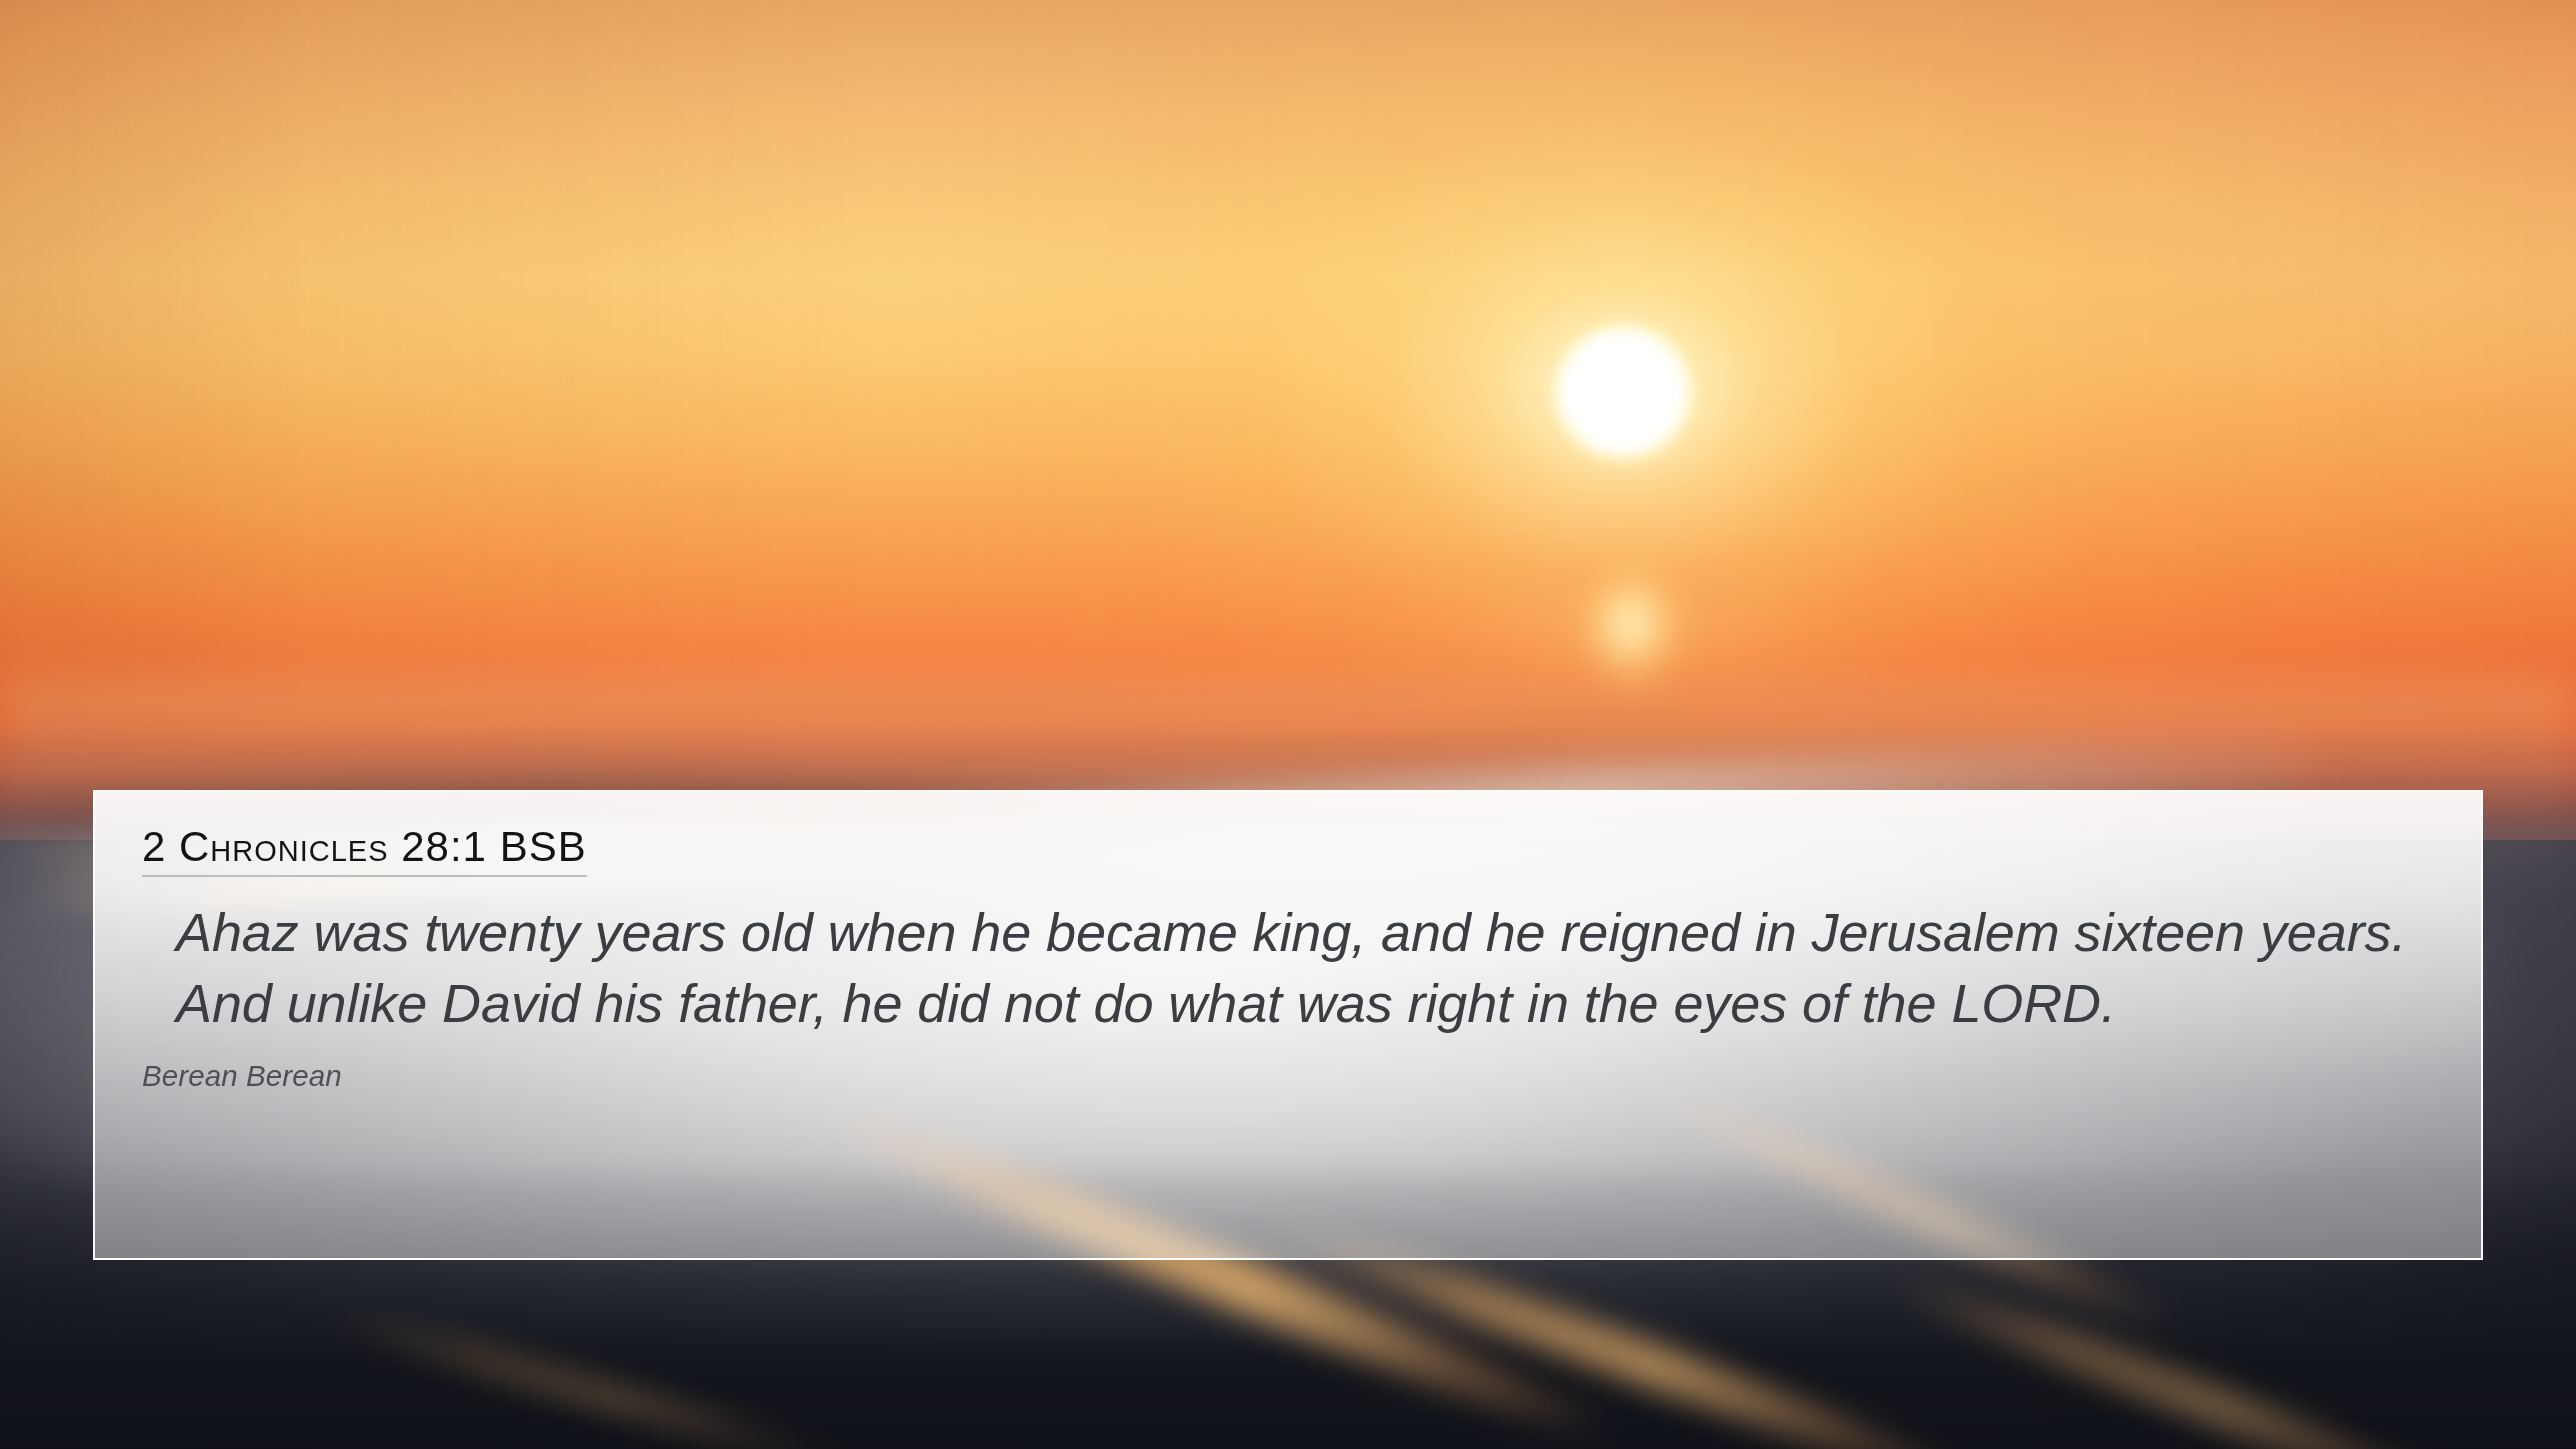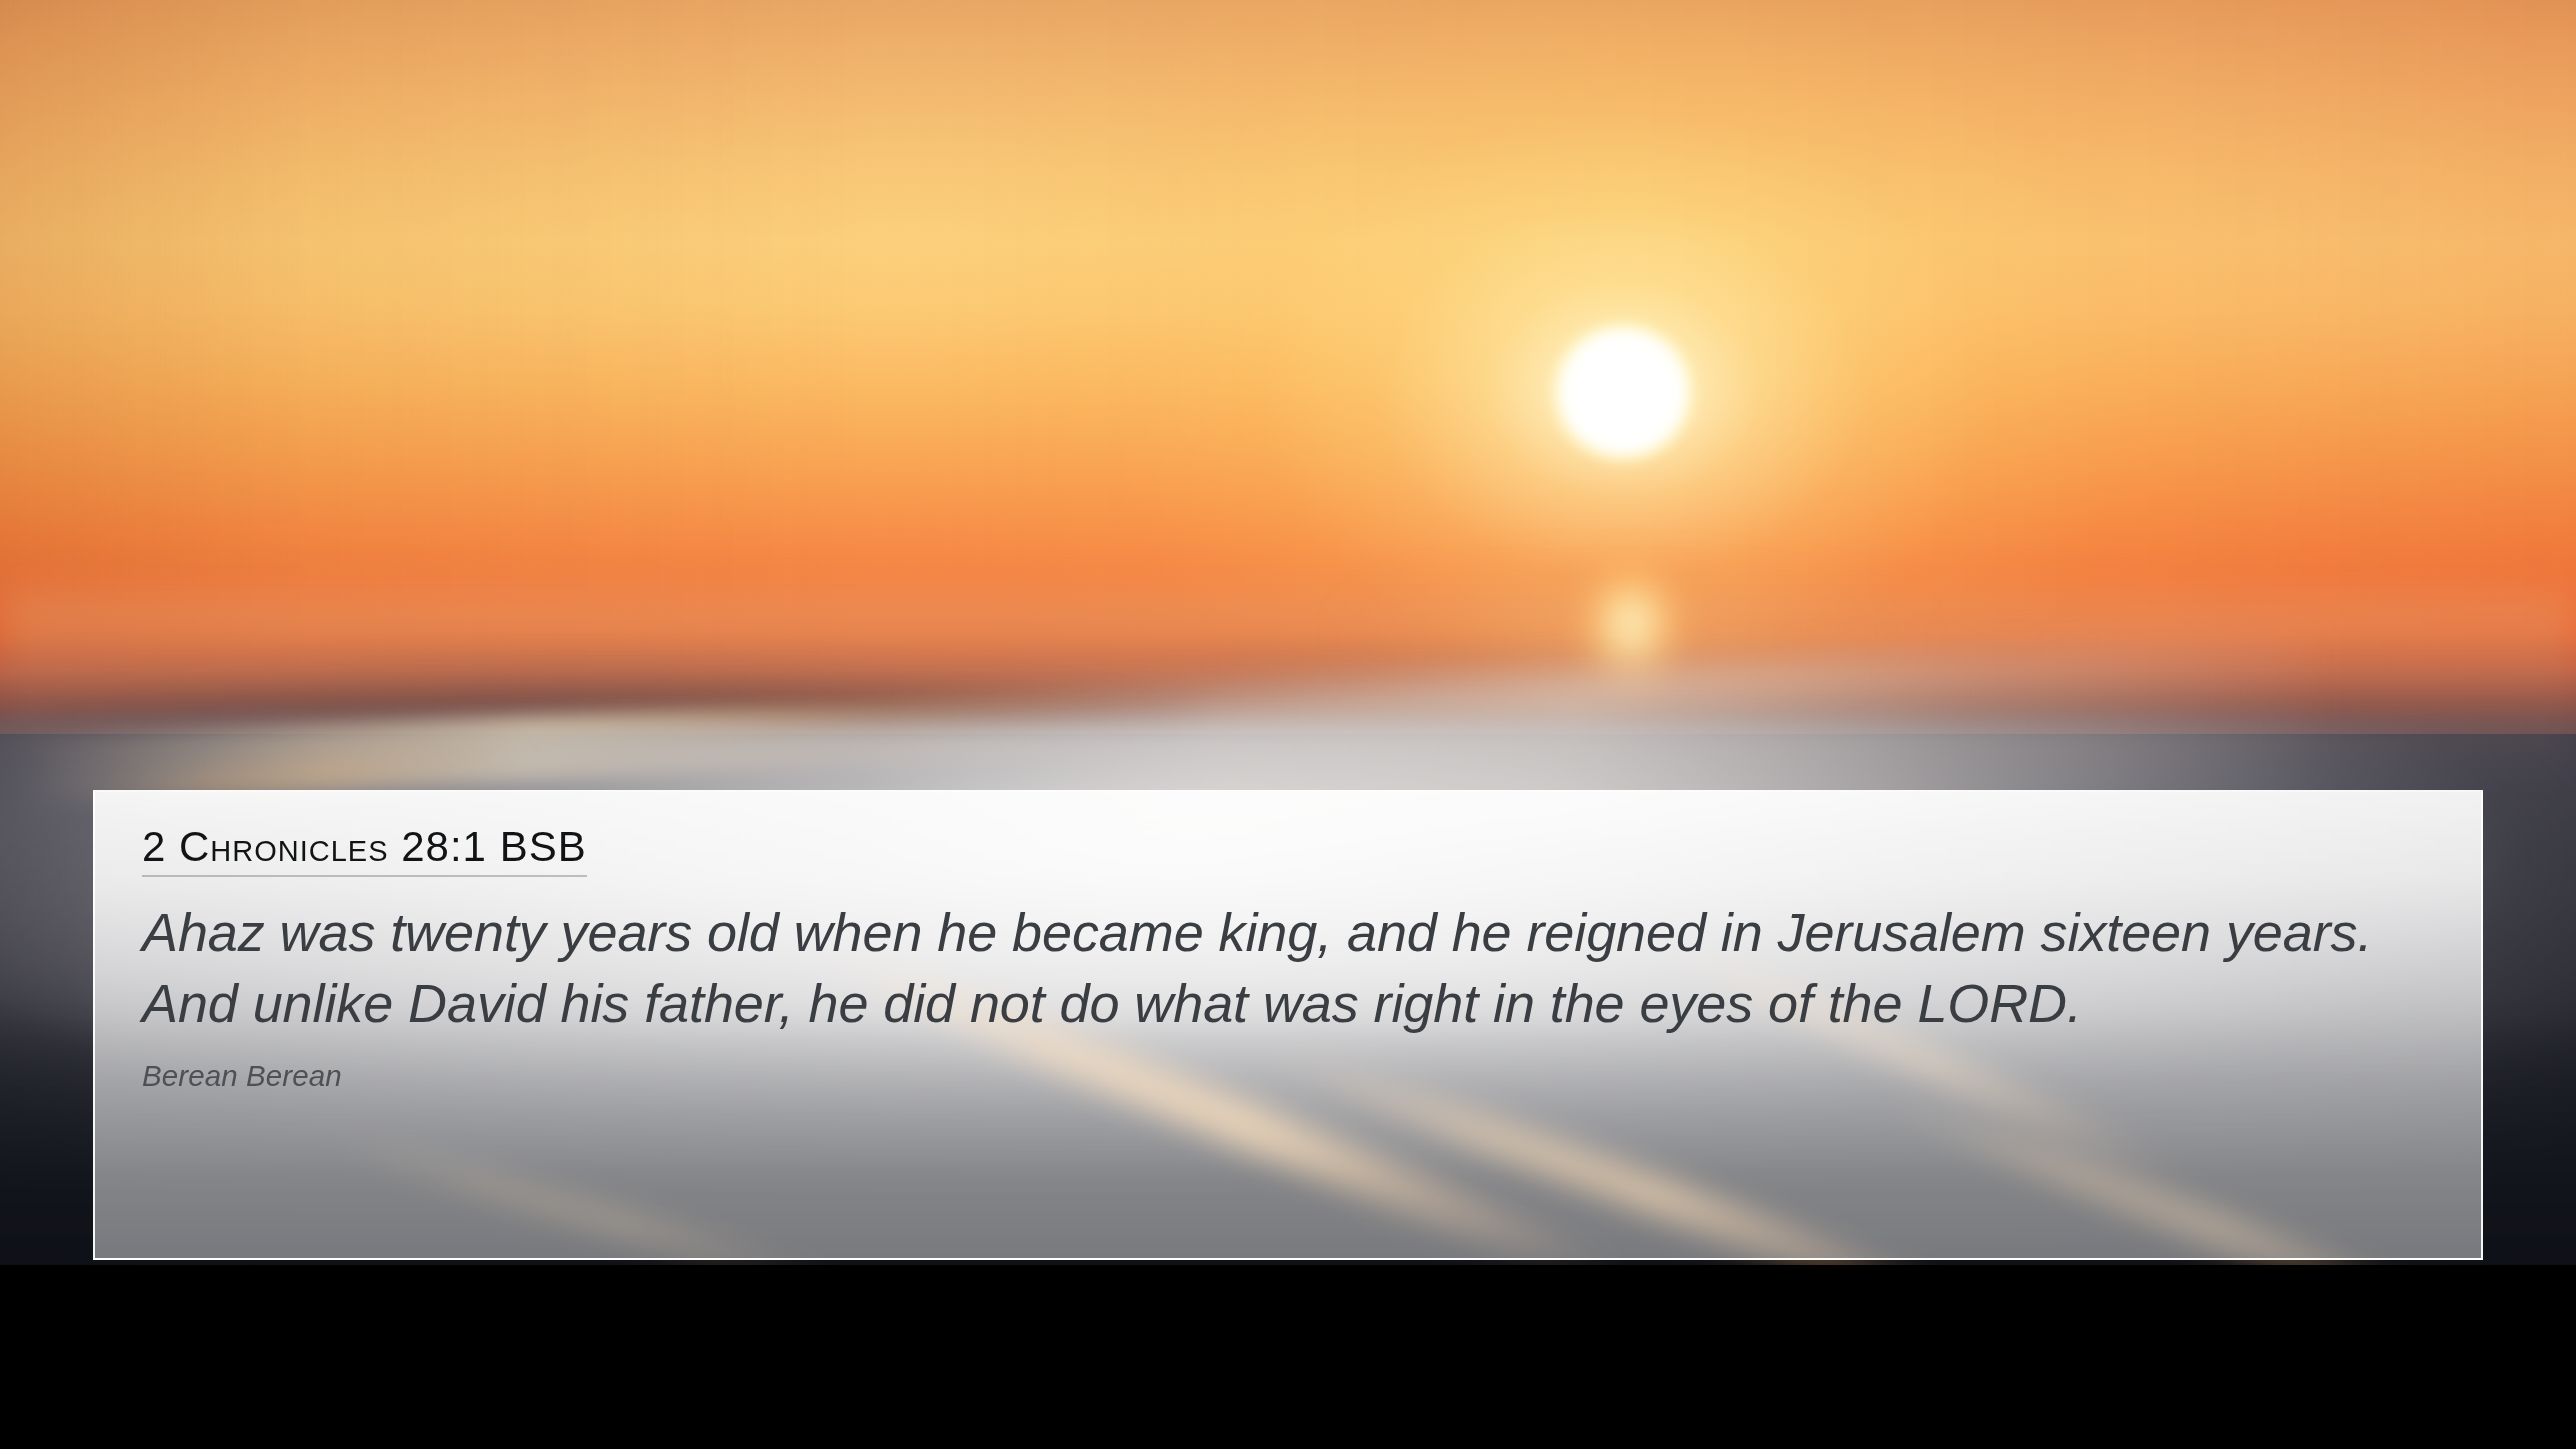--- a/index.html
+++ b/index.html
@@ -3,21 +3,21 @@
 <meta charset="utf-8">
 <style>
   html, body {
     margin: 0;
     padding: 0;
     background: #000;
   }
   #stage {
     position: relative;
     width: 2576px;
-    height: 1265px;
+    height: 1449px;
     overflow: hidden;
     font-family: "Liberation Sans", sans-serif;
   }
 
   
   .photo {
     position: absolute;
     inset: 0;
     overflow: hidden;
   }
@@ -275,20 +275,21 @@
   .quote-body {
     margin-top: 20px;
     font-size: 54px;
     font-style: italic;
     font-weight: 400;
     font-stretch: condensed;
     color: #3a3d42;
     line-height: 1.30;
     letter-spacing: -0.1px;
     max-width: 2234px;
+    margin-left: 34px;
   }
   .quote-attrib {
     margin-top: 21.5px;
     font-size: 29.5px;
     font-style: italic;
     font-weight: 400;
     color: #4d5055;
     letter-spacing: 0.1px;
   }
 </style>

